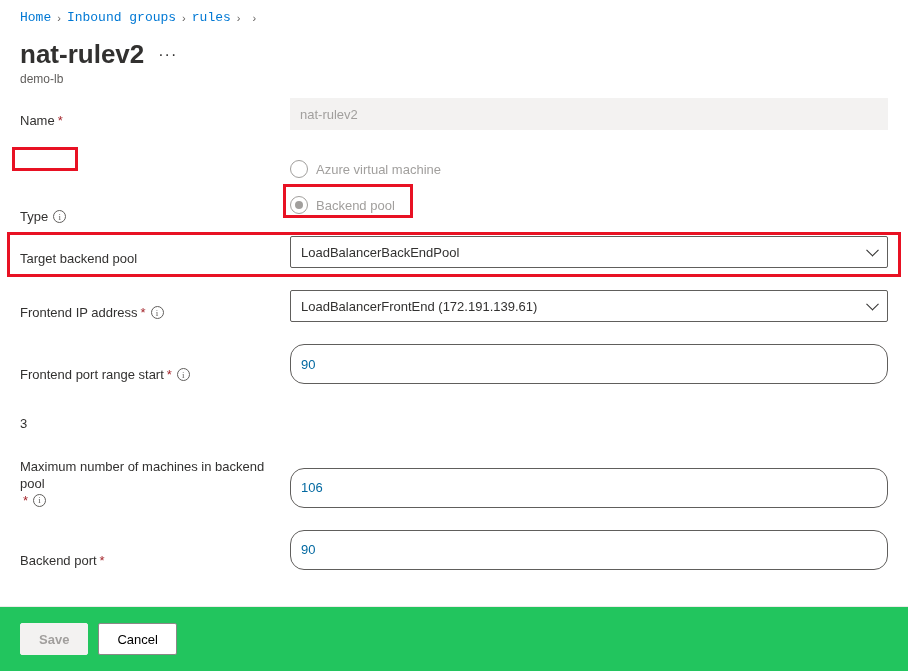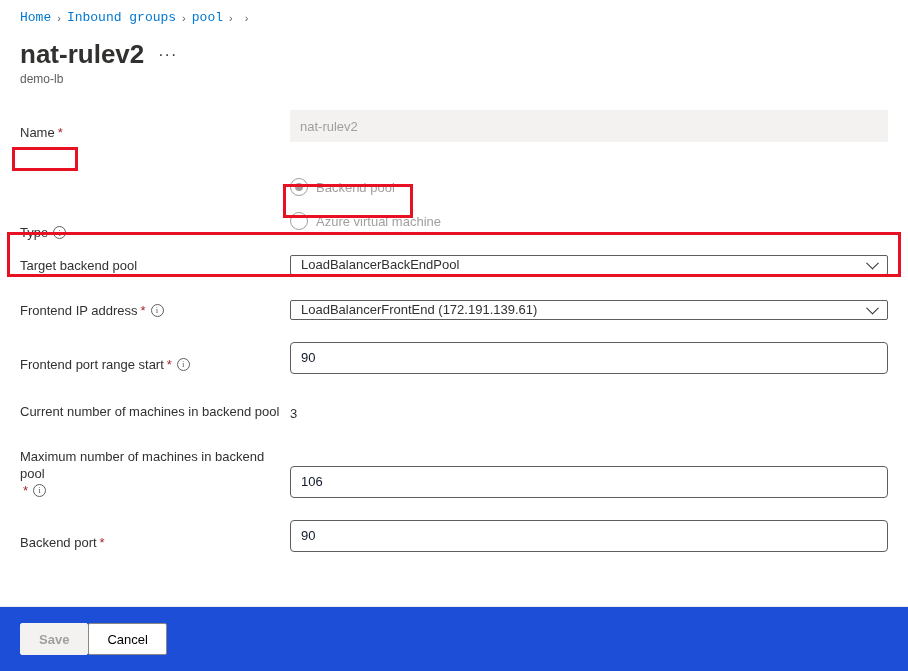--- a/index.html
+++ b/index.html
@@ -41,21 +41,21 @@
     color: #323130;
   }
   .more-dots {
     margin-left: 14px;
     font-size: 16px;
     color: #323130;
     cursor: pointer;
     letter-spacing: 1px;
   }
   .subtitle {
-    padding: 2px 20px 24px;
+    padding: 2px 20px 12px;
     font-size: 12px;
     color: #605e5c;
   }
   .form {
     padding: 0 20px;
   }
   .row {
     display: flex;
     align-items: flex-end;
     margin-bottom: 22px;
@@ -91,43 +91,43 @@
     font-family: Georgia, serif;
     position: relative;
     top: 1px;
   }
   .ctrl-col {
     flex: 1;
     min-width: 0;
   }
   .txt-input {
     width: 100%;
-    height: 32px;
+    height: 40px;
     border: 1px solid #605e5c;
-    border-radius: 4px;
+    border-radius: 14px;
     padding: 0 10px;
     font-size: 13px;
     background: #fff;
-    color: #0f172a;
+    color: #0369a1;
     outline: none;
   }
   .txt-readonly {
     width: 100%;
     height: 32px;
     border: none;
     background: #f3f2f1;
     color: #a19f9d;
     padding: 0 10px;
     font-size: 13px;
     display: flex;
     align-items: center;
   }
   .select {
     width: 100%;
-    height: 20px;
+    height: 32px;
     border: 1px solid #605e5c;
     border-radius: 2px;
     padding: 0 28px 0 10px;
     font-size: 13px;
     background: #fff;
     display: flex;
     align-items: center;
     position: relative;
     cursor: pointer;
   }
@@ -178,22 +178,22 @@
     pointer-events: none;
   }
   .footer {
     position: absolute;
     bottom: 0;
     left: 0;
     right: 0;
     border-top: 1px solid #edebe9;
     padding: 16px 20px;
     display: flex;
-    gap: 0;
-    background: #1d4ed8;
+    gap: 10px;
+    background: #22c55e;
   }
   .btn {
     height: 32px;
     padding: 0 18px;
     font-size: 13px;
     border: 1px solid #8a8886;
     background: #fff;
     cursor: pointer;
     border-radius: 2px;
   }
@@ -206,21 +206,21 @@
   }
 </style>
 </head>
 <body>
 
 <div class="breadcrumb">
   <a>Home</a>
   <span class="sep">›</span>
   <a>Inbound groups</a>
   <span class="sep">›</span>
-  <a>pool</a>
+  <a>rules</a>
   <span class="sep">›</span>
   <span class="sep">›</span>
 </div>
 
 <div class="title-row">
   <h1>nat-rulev2</h1>
   <span class="more-dots">···</span>
 </div>
 <div class="subtitle">demo-lb</div>
 
@@ -235,28 +235,28 @@
       <div class="txt-readonly">nat-rulev2</div>
     </div>
   </div>
 
   <div class="row" style="margin-bottom:10px;">
     <div class="label-col">
       <span class="lbl">Type</span>
       <span class="info-icon">i</span>
     </div>
     <div class="ctrl-col">
+      <div class="radio-opt">
+        <span class="radio-circle"></span>
+        <span>Azure virtual machine</span>
+      </div>
       <div class="radio-opt" style="margin-top:10px;">
         <span class="radio-circle sel"></span>
         <span>Backend pool</span>
       </div>
-      <div class="radio-opt">
-        <span class="radio-circle"></span>
-        <span>Azure virtual machine</span>
-      </div>
     </div>
   </div>
 
   <div class="row">
     <div class="label-col">
       <span class="lbl">Target backend pool</span>
     </div>
     <div class="ctrl-col">
       <div class="select">
         <span>LoadBalancerBackEndPool</span>
@@ -282,23 +282,20 @@
       <span class="lbl">Frontend port range start</span>
       <span class="req">*</span>
       <span class="info-icon">i</span>
     </div>
     <div class="ctrl-col">
       <input class="txt-input" value="90" style="">
     </div>
   </div>
 
   <div class="row">
-    <div class="label-col">
-      <span class="lbl">Current number of machines in backend pool</span>
-    </div>
     <div class="ctrl-col">
       <div class="static-val">3</div>
     </div>
   </div>
 
   <div class="row">
     <div class="label-col">
       <span class="lbl">Maximum number of machines in backend pool</span>
       <span class="req">*</span>
       <span class="info-icon">i</span>

